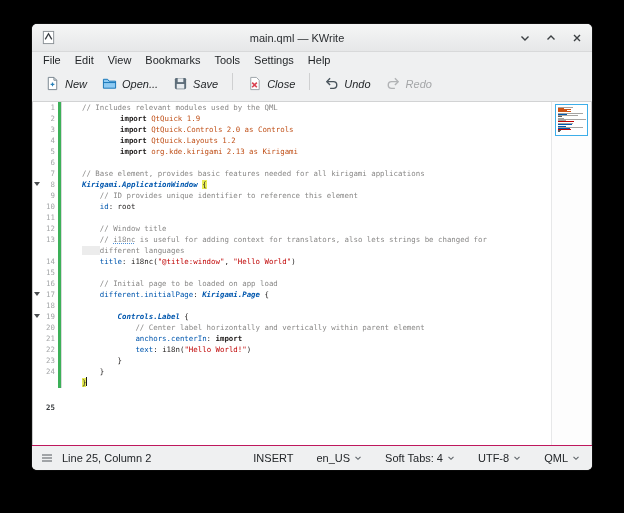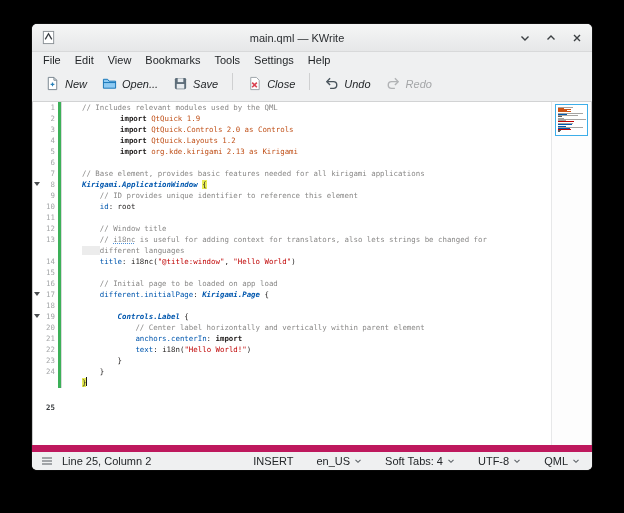--- a/index.html
+++ b/index.html
@@ -65,21 +65,21 @@
   .caret { display:inline-block; width:1px; height:9px; background:#1a1a1a;
            vertical-align:-1px; }
 
   
   .scrollcol { width:40px; flex:0 0 40px; background:#fdfdfd; border-left:1px solid #e7e8e9; }
   .mini-view { margin:2px 3px; border:1px solid #3daee9; padding:2px 2px; background:#fff; }
   .mini-row { height:1px; }
 
   
   .statusbar { height:25px; flex:0 0 25px; display:flex; align-items:center; gap:9px;
-               padding:0 9px; background:#eff0f1; border-top:7px solid #be185d; }
+               padding:0 9px; background:#eff0f1; border-top:1px solid #be185d; }
   .sb-right { margin-left:auto; display:flex; align-items:center; gap:17px; }
   .sb-item { display:flex; align-items:center; gap:4px; padding:2px 3px; border-radius:2px; }
   .sb-caret { display:inline-flex; width:8px; height:8px; }
   .sb-menu-icon { display:inline-flex; width:12px; height:12px; }
 </style>
 </head>
 <body>
 
 <div class="window">
 

